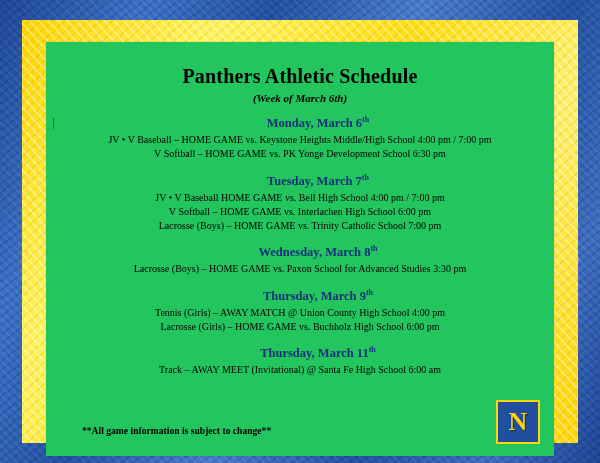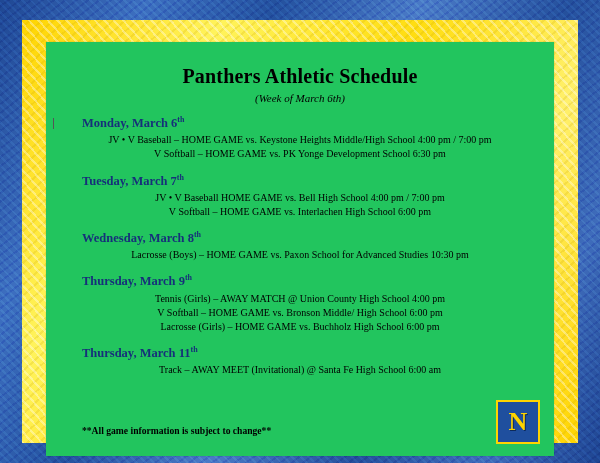--- a/index.html
+++ b/index.html
@@ -88,31 +88,31 @@
     text-align: center;
     font-size: 20px;
     font-weight: bold;
     color: #000;
     margin: 23px 0 0 0;
     letter-spacing: 0.2px;
   }
   .subtitle {
     text-align: center;
     font-size: 11px;
-    font-weight: normal;
+    font-weight: bold;
     font-style: italic;
     color: #000;
     margin: 4px 0 0 0;
   }
 
   .day-block {
     margin-top: 11px;
   }
   .day-heading {
-    text-align: left;
+    text-align: center;
     font-size: 12.5px;
     font-weight: bold;
     color: #16307a;
     margin: 0 0 2px 0;
     padding-left: 36px;
   }
   .day-heading .ord {
     font-size: 8px;
     vertical-align: super;
   }
@@ -183,31 +183,31 @@
     <div class="day-block">
       <div class="day-heading"><span>Monday, March 6</span><span class="ord">th</span></div>
       <div class="event-line">JV • V Baseball – HOME GAME vs. Keystone Heights Middle/High School 4:00 pm / 7:00 pm</div>
       <div class="event-line">V Softball – HOME GAME vs. PK Yonge Development School 6:30 pm</div>
     </div>
 
     <div class="day-block">
       <div class="day-heading"><span>Tuesday, March 7</span><span class="ord">th</span></div>
       <div class="event-line">JV • V Baseball  HOME GAME vs. Bell High School 4:00 pm / 7:00 pm</div>
       <div class="event-line">V Softball – HOME GAME vs. Interlachen High School 6:00 pm</div>
+      <div class="event-line">Lacrosse (Boys) – HOME GAME vs. Trinity Catholic School 7:00 pm</div>
     </div>
 
     <div class="day-block">
       <div class="day-heading"><span>Wednesday, March 8</span><span class="ord">th</span></div>
-      <div class="event-line">Lacrosse (Boys) – HOME GAME vs. Paxon School for Advanced Studies 10:30 pm</div>
+      <div class="event-line">Lacrosse (Boys) – HOME GAME vs. Paxon School for Advanced Studies 3:30 pm</div>
     </div>
 
     <div class="day-block">
       <div class="day-heading"><span>Thursday, March 9</span><span class="ord">th</span></div>
       <div class="event-line">Tennis (Girls) – AWAY MATCH @ Union County High School 4:00 pm</div>
-      <div class="event-line">V Softball – HOME GAME vs. Bronson Middle/ High School 6:00 pm</div>
       <div class="event-line">Lacrosse (Girls) – HOME GAME vs. Buchholz High School 6:00 pm</div>
     </div>
 
     <div class="day-block">
       <div class="day-heading"><span>Thursday, March 11</span><span class="ord">th</span></div>
       <div class="event-line">Track – AWAY MEET (Invitational) @ Santa Fe High School 6:00 am</div>
     </div>
 
     <div class="footnote">**All game information is subject to change**</div>
 

